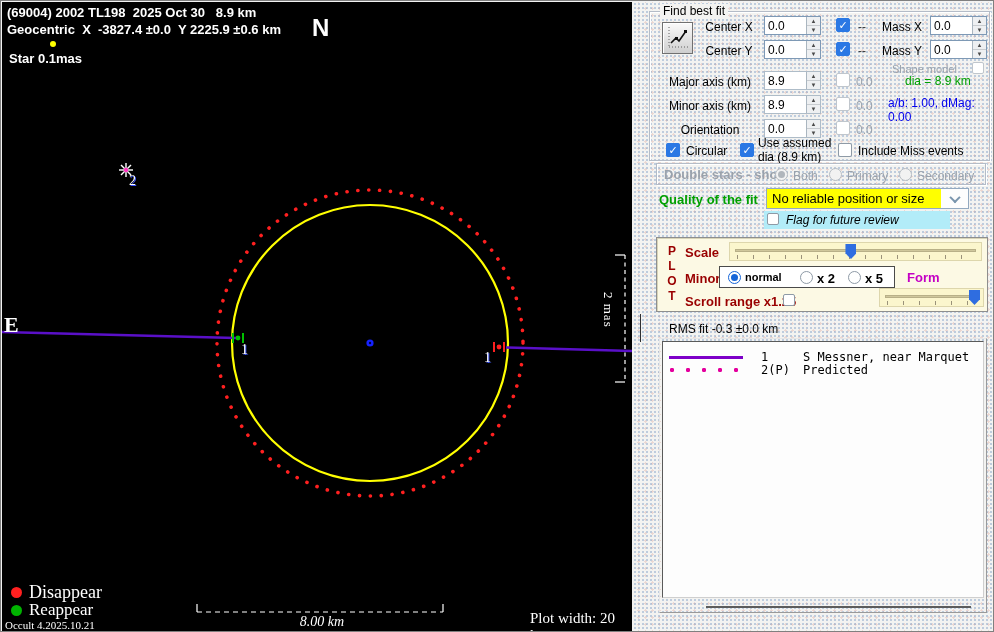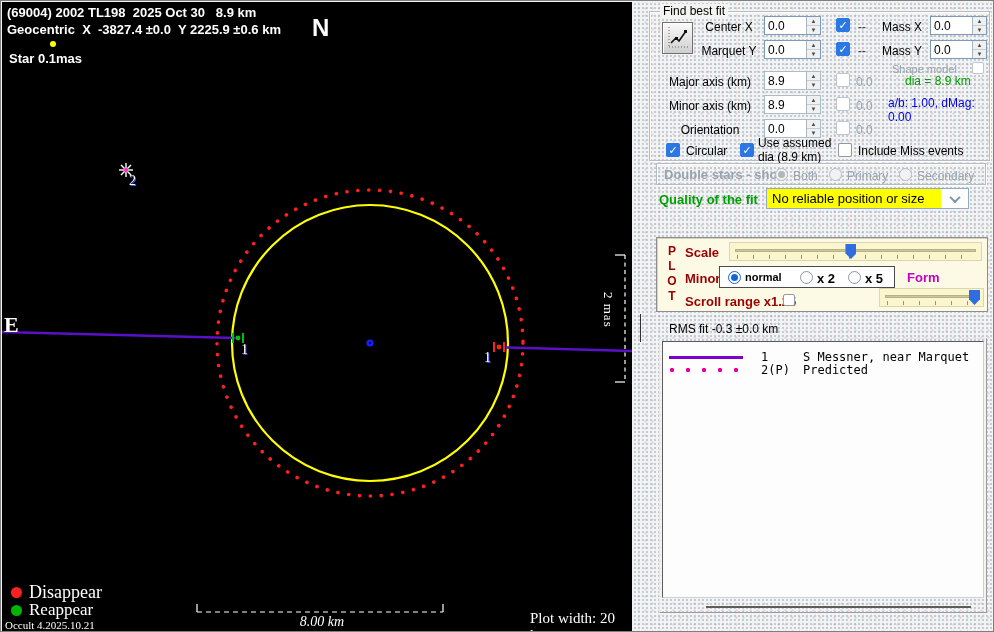--- a/index.html
+++ b/index.html
@@ -191,21 +191,21 @@
       <div class="lbl" style="left:208px;top:8px;color:#333">--</div>
       <div class="lbl r" style="left:228px;top:8px;width:48px">Mass X</div>
       <div class="spin" style="left:280px;top:4px;width:57px">
         <div class="spin-val">0.0</div>
         <div class="spin-btns">
             <span>▲</span>
             <span>▼</span>
           </div>
       </div>
 
-      <div class="lbl r" style="left:48px;top:32px;width:62px">Marquet Y</div>
+      <div class="lbl r" style="left:48px;top:32px;width:62px">Center Y</div>
       <div class="spin" style="left:114px;top:28px;width:57px">
         <div class="spin-val">0.0</div>
         <div class="spin-btns">
             <span>▲</span>
             <span>▼</span>
           </div>
       </div>
       <div class="cb checked" style="left:186px;top:30px"></div>
       <div class="lbl" style="left:208px;top:32px;color:#333">--</div>
       <div class="lbl r" style="left:228px;top:32px;width:48px">Mass Y</div>
@@ -273,20 +273,24 @@
       <div class="radio dis" style="left:242px;top:4px"></div>
       <div class="lbl dis" style="left:260px;top:5px">Secondary</div>
     </div>
 
     <div class="lbl green" style="left:26px;top:190px;font-weight:bold;font-size:13px">Quality of the fit</div>
     <div class="combo" style="left:133px;top:186px;width:203px">
       <div class="combo-text">No reliable position or size</div>
       <div class="combo-btn">
         <div class="chev"></div>
       </div>
+    </div>
+    <div class="abs" style="left:131px;top:209px;width:186px;height:18px;background:#b2ecf8">
+      <div class="cb small" style="left:3px;top:2px"></div>
+      <div class="lbl" style="left:22px;top:2px;font-style:italic">Flag for future review</div>
     </div>
 
     <div class="plotbox" style="left:23px;top:235px;width:332px;height:75px">
       <div class="lbl darkred" style="left:8px;top:6px;width:14px;writing-mode:vertical-rl;text-orientation:upright;font-size:12px;letter-spacing:1px">PLOT</div>
 
       <div class="lbl darkred" style="left:28px;top:7px;font-size:13px">Scale</div>
       <div class="slider" style="left:72px;top:4px;width:253px;height:19px">
         <div class="groove"></div>
         <div class="ticks"></div>
         <div class="thumb" style="left:46%"></div>

